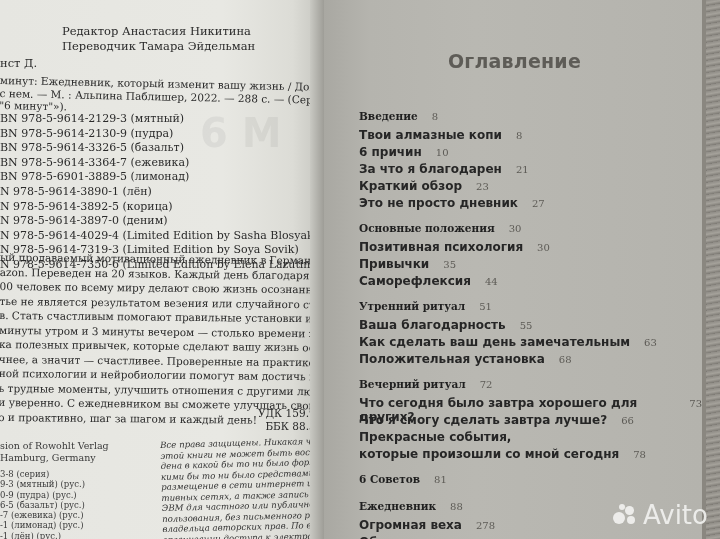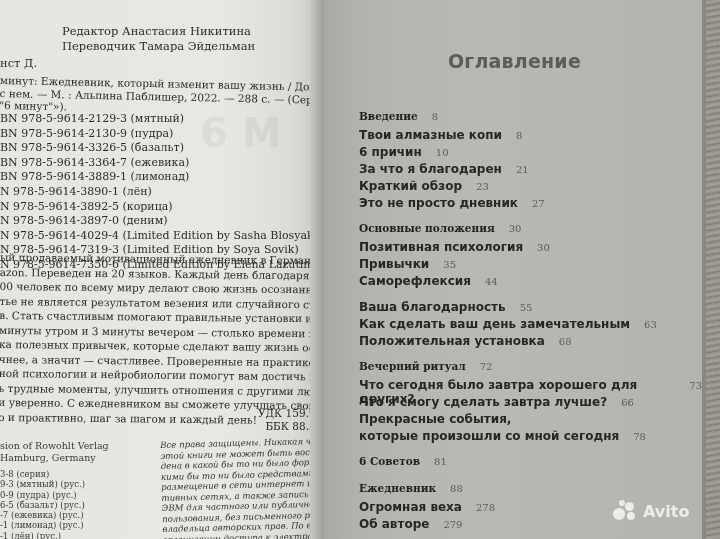--- a/index.html
+++ b/index.html
@@ -46,21 +46,21 @@
   }
   .toc { position: absolute; left: 35px; top: 110px; }
   .sec { margin-bottom: 9px; }
   .row { display: flex; align-items: baseline; height: 17px; }
   .row .t { font-family: "DejaVu Sans", sans-serif; font-size: 12px; font-weight: bold; color: #262626; }
   .row.head { height: 18px; }
   .row.head .t { font-family: "DejaVu Serif", serif; font-size: 10.5px; font-weight: bold; color: #1f1f1f; }
   .row .p { font-family: "DejaVu Serif", serif; font-size: 10px; color: #5c5a55; margin-left: 14px; }
   .avito {
     position: absolute; left: 613px; top: 500px; display: flex; align-items: center;
-    color: #f3f3f1; font-family: "DejaVu Sans", sans-serif; font-size: 16px; font-weight: bold; opacity: 0.9;
+    color: #f3f3f1; font-family: "DejaVu Sans", sans-serif; font-size: 26px; font-weight: normal; opacity: 0.9;
   }
   .avito-dots { position: relative; width: 26px; height: 22px; margin-right: 4px; }
   .avito-dots span { position: absolute; border-radius: 50%; background: #f3f3f1; }
 </style>
 </head>
 <body>
 
 <div class="left-page">
   <div class="ghost" style="left:200px;top:110px;font-size:40px;">6 М</div>
   <div class="lp credits">
@@ -71,21 +71,21 @@
   <div class="lp biblio">
     <div>минут: Ежедневник, который изменит вашу жизнь / Доминик Спенст ;</div>
     <div>с нем. — М. : Альпина Паблишер, 2022. — 288 с. — (Серия «Ежеднев-</div>
     <div>"6 минут"»).</div>
   </div>
   <div class="lp isbn">
     <div>BN 978-5-9614-2129-3 (мятный)</div>
     <div>BN 978-5-9614-2130-9 (пудра)</div>
     <div>BN 978-5-9614-3326-5 (базальт)</div>
     <div>BN 978-5-9614-3364-7 (ежевика)</div>
-    <div>BN 978-5-9614-3889-1 (лимонад)</div>
+    <div>BN 978-5-6901-3889-5 (лимонад)</div>
     <div>N 978-5-9614-3890-1 (лён)</div>
     <div>N 978-5-9614-3892-5 (корица)</div>
     <div>N 978-5-9614-3897-0 (деним)</div>
     <div>N 978-5-9614-4029-4 (Limited Edition by Sasha Blosyak)</div>
     <div>N 978-5-9614-7319-3 (Limited Edition by Soya Sovik)</div>
     <div>N 978-5-9614-7350-6 (Limited Edition by Elena Lazutina)</div>
   </div>
   <div class="lp annot">
     <div>ый продаваемый мотивационный ежедневник в Германии. Бестсел-</div>
     <div>azon. Переведен на 20 языков. Каждый день благодаря ему более</div>
@@ -178,20 +178,24 @@
           <span class="t">Привычки</span>
           <span class="p">35</span>
         </div>
       <div class="row">
           <span class="t">Саморефлексия</span>
           <span class="p">44</span>
         </div>
     </div>
 
     <div class="sec">
+      <div class="row head">
+          <span class="t">Утренний ритуал</span>
+          <span class="p">51</span>
+        </div>
       <div class="row">
           <span class="t">Ваша благодарность</span>
           <span class="p">55</span>
         </div>
       <div class="row">
           <span class="t">Как сделать ваш день замечательным</span>
           <span class="p">63</span>
         </div>
       <div class="row">
           <span class="t">Положительная установка</span>

